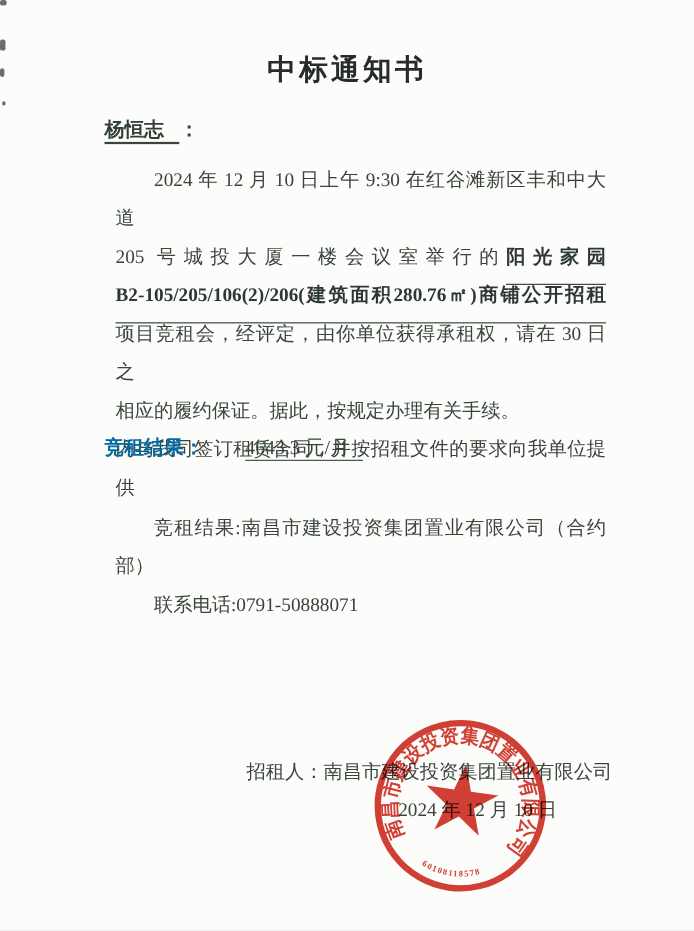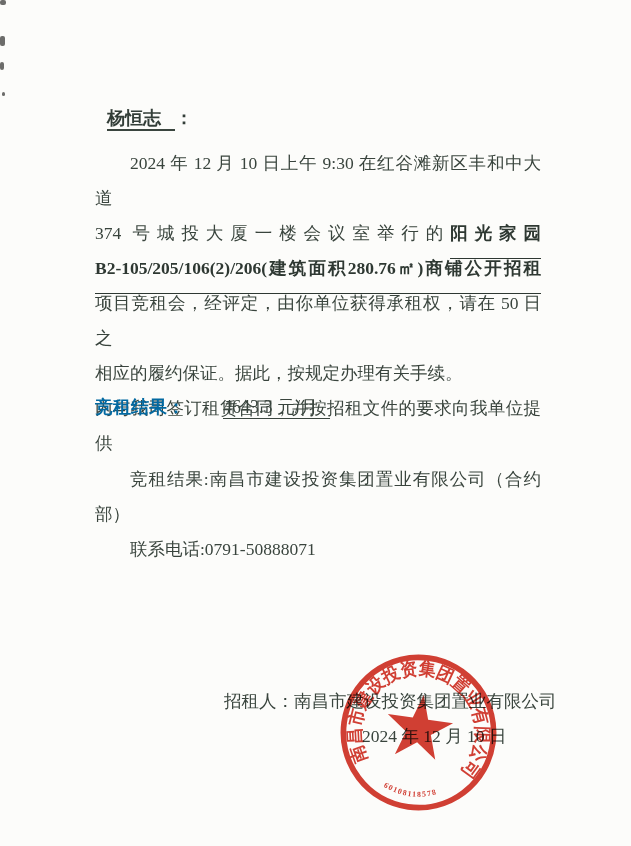--- a/index.html
+++ b/index.html
@@ -18,30 +18,29 @@
     font-size:26px; font-weight:bold; letter-spacing:3px;
     color:#262c28;
   }
   .recipient {
     position:absolute; left:95px; top:106px;
     font-size:18px; font-weight:bold; color:#333e38;
   }
   .recipient .name {
     border-bottom:2px solid #3a453e;
     padding:0 14px 1px 0;
-    margin-left:12px;
   }
   .para {
     position:absolute; left:95px; width:446px;
     font-size:17.5px; line-height:35px;
     text-align:justify;
   }
   .para1 { top:146px; }
   .para2 { top:462px; }
-  .line { width:446px; }
+  .line { width:446px;margin-left:10px; }
   .line.indent { text-indent:35px; }
   .line.spread { text-align:justify; text-align-last:justify; }
   .em {
     font-weight:bold;
     color:#2e3832;
     border-bottom:1.6px solid currentColor;
     padding-bottom:15px;
   }
   .result {
     position:absolute; left:95px; top:392px;
@@ -77,30 +76,31 @@
 </head>
 <body>
 
 <div class="page">
 
   <div class="artifact a1"></div>
   <div class="artifact a2"></div>
   <div class="artifact a3"></div>
   <div class="artifact a4"></div>
 
+  <h1 class="title">中标通知书</h1>
 
   <div class="recipient">
     <span class="name">杨恒志</span><span>：</span>
   </div>
 
   <div class="para para1">
     <div class="line indent">2024 年 12 月 10 日上午 9:30 在红谷滩新区丰和中大道</div>
-    <div class="line spread"><span>374 号城投大厦一楼会议室举行的</span><span class="em">阳光家园</span></div>
+    <div class="line spread"><span>205 号城投大厦一楼会议室举行的</span><span class="em">阳光家园</span></div>
     <div class="line spread"><span class="em">B2-105/205/106(2)/206(建筑面积280.76㎡)商铺公开招租</span></div>
-    <div class="line">项目竞租会，经评定，由你单位获得承租权，请在 50 日之</div>
+    <div class="line">项目竞租会，经评定，由你单位获得承租权，请在 30 日之</div>
     <div class="line">相应的履约保证。据此，按规定办理有关手续。</div>
     <div class="line">内与我司签订租赁合同，并按招租文件的要求向我单位提供</div>
   </div>
 
   <div class="result">
     <span class="result-label">竞租结果：</span><span class="result-value">4643.3 元/月</span>
   </div>
 
   <div class="para para2">
     <div class="line indent">竞租结果:南昌市建设投资集团置业有限公司（合约部）</div>

